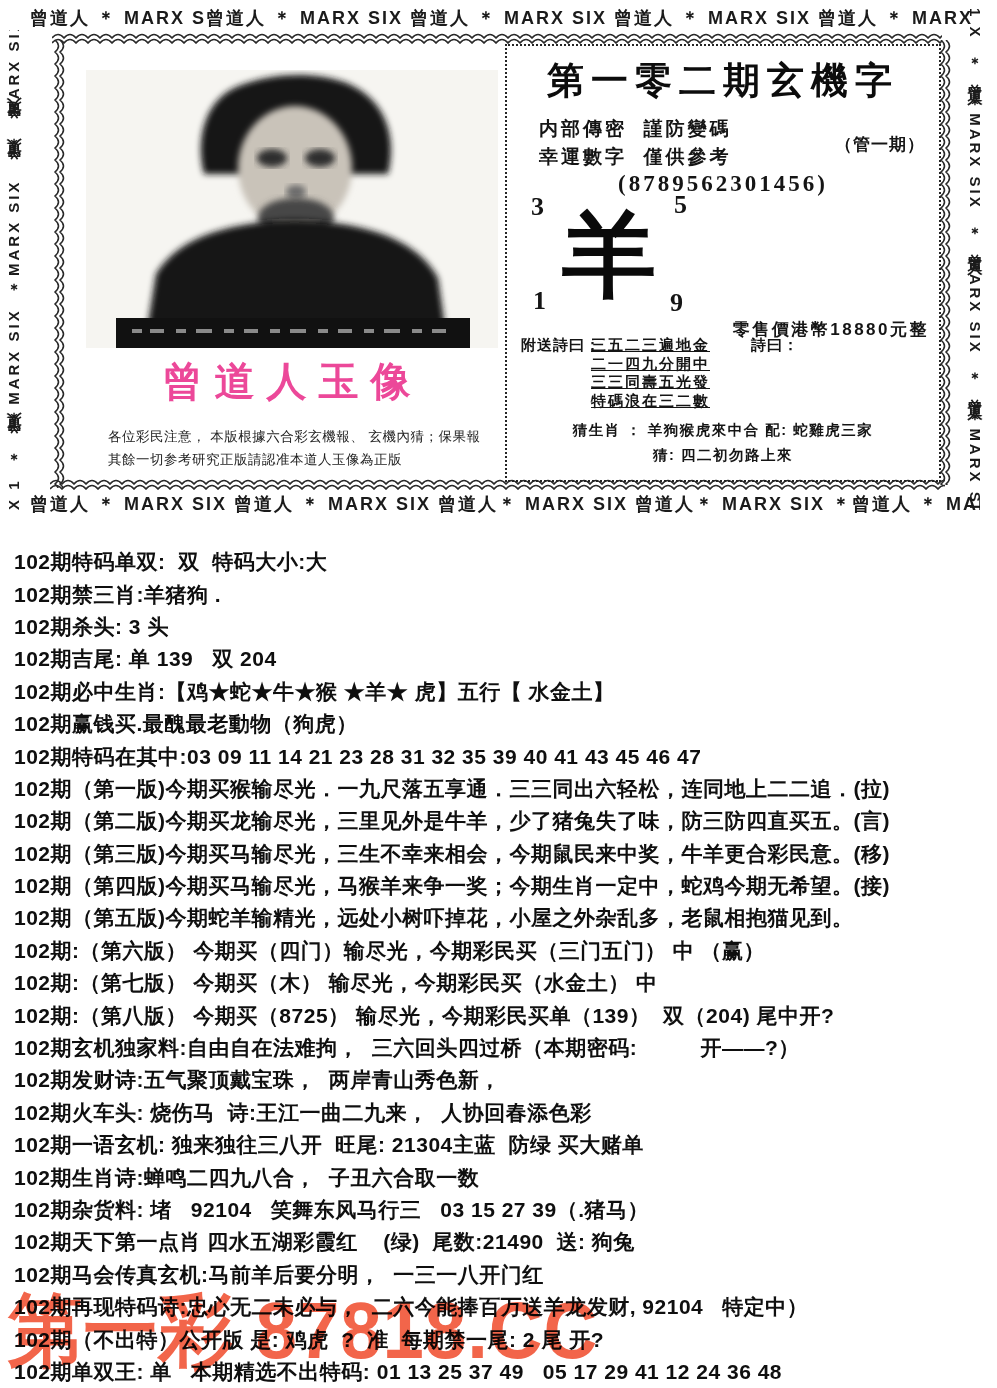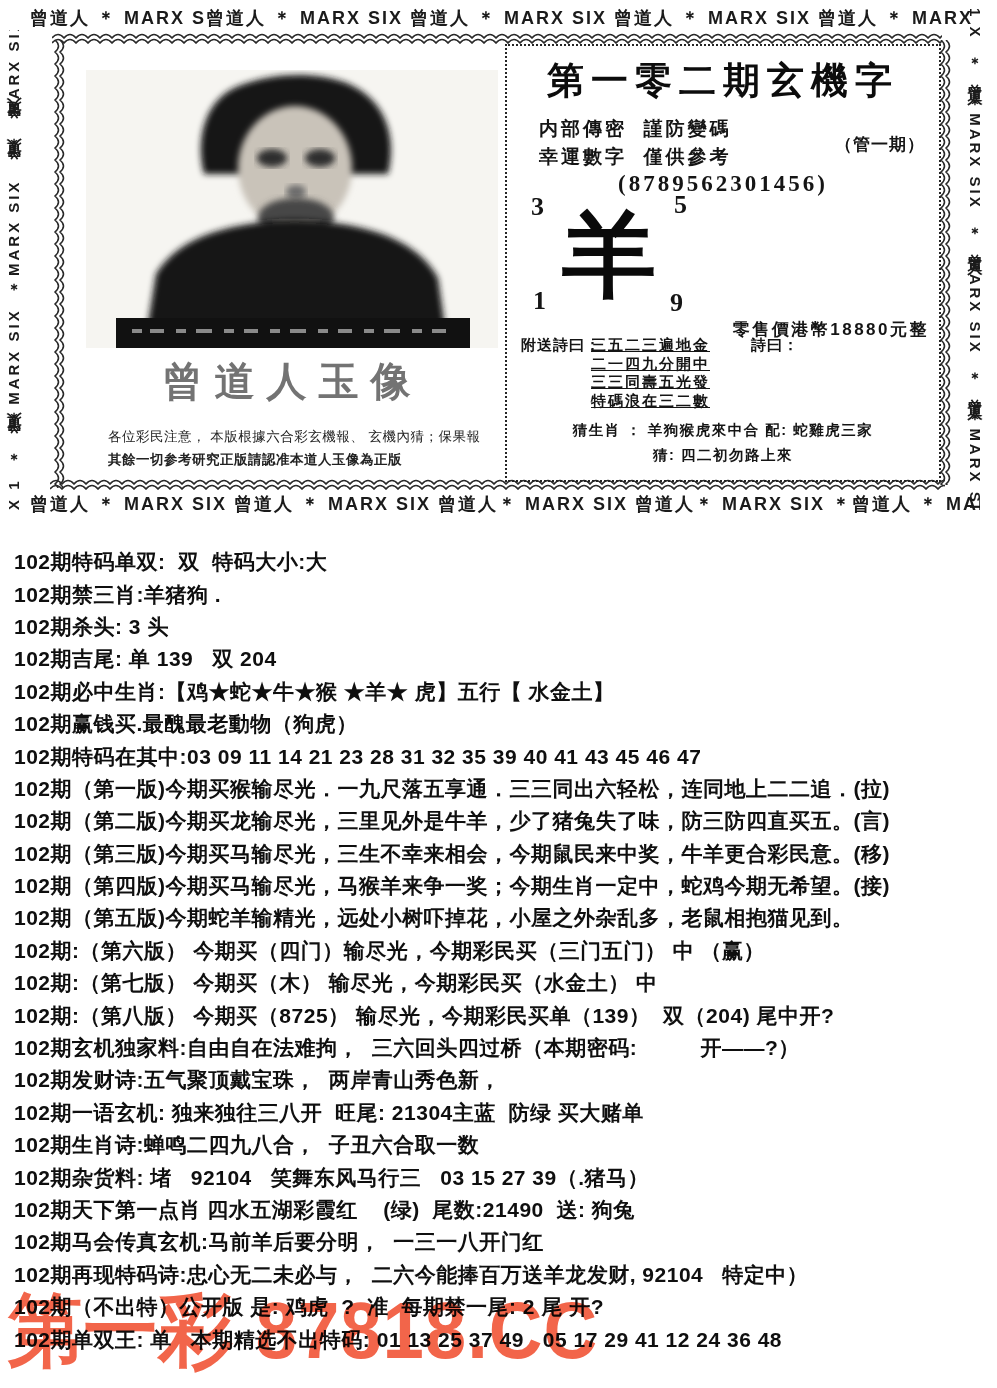--- a/index.html
+++ b/index.html
@@ -20,29 +20,29 @@
   .waveSvg path{fill:none;stroke:#2a2a2a;stroke-width:1.6;}
   #wave-top{left:52px;top:30px;}
   #wave-bottom{left:50px;top:476px;}
   .vwrap{position:absolute;transform:rotate(90deg);transform-origin:top left;}
   #wave-left-wrap{left:68px;top:40px;}
   #wave-right-wrap{left:954px;top:40px;}
   
   #portrait{position:absolute;left:86px;top:70px;width:412px;height:278px;}
   #portrait-caption{
     position:absolute;left:90px;top:354px;width:405px;text-align:center;
-    font-size:40px;font-weight:bold;letter-spacing:12px;color:#737373;
+    font-size:40px;font-weight:bold;letter-spacing:12px;color:#ec4899;
     font-family:"DejaVu Serif","Liberation Serif",serif;
   }
   .portrait-note{
     position:absolute;left:108px;width:400px;font-size:13.5px;color:#222;
     letter-spacing:0.5px;white-space:pre;
   }
   #portrait-note-1{top:428px;}
-  #portrait-note-2{top:451px;font-weight:bold;}
+  #portrait-note-2{top:451px;}
   
   #mystery-panel{
     position:absolute;left:505px;top:44px;width:436px;height:438px;
     border:2.5px dotted #242424;box-sizing:border-box;
   }
   #panel-title{
     position:absolute;top:10px;left:0;width:100%;text-align:center;
     font-size:37px;font-weight:bold;letter-spacing:7px;color:#0c0c0c;
     font-family:"DejaVu Serif","Liberation Serif",serif;
   }
@@ -205,20 +205,21 @@
     <div class="tip-line">102期（第一版)今期买猴输尽光．一九尺落五享通．三三同出六轻松，连同地上二二追．(拉)</div>
     <div class="tip-line">102期（第二版)今期买龙输尽光，三里见外是牛羊，少了猪兔失了味，防三防四直买五。(言)</div>
     <div class="tip-line">102期（第三版)今期买马输尽光，三生不幸来相会，今期鼠民来中奖，牛羊更合彩民意。(移)</div>
     <div class="tip-line">102期（第四版)今期买马输尽光，马猴羊来争一奖；今期生肖一定中，蛇鸡今期无希望。(接)</div>
     <div class="tip-line">102期（第五版)今期蛇羊输精光，远处小树吓掉花，小屋之外杂乱多，老鼠相抱猫见到。</div>
     <div class="tip-line">102期:（第六版） 今期买（四门）输尽光，今期彩民买（三门五门） 中 （赢）</div>
     <div class="tip-line">102期:（第七版） 今期买（木） 输尽光，今期彩民买（水金土） 中</div>
     <div class="tip-line">102期:（第八版） 今期买（8725） 输尽光，今期彩民买单（139）  双（204) 尾中开?</div>
     <div class="tip-line">102期玄机独家料:自由自在法难拘，  三六回头四过桥（本期密码:          开——?）</div>
     <div class="tip-line">102期发财诗:五气聚顶戴宝珠，  两岸青山秀色新，</div>
+    <div class="tip-line">102期火车头: 烧伤马  诗:王江一曲二九来，  人协回春添色彩</div>
     <div class="tip-line">102期一语玄机: 独来独往三八开  旺尾: 21304主蓝  防绿 买大赌单</div>
     <div class="tip-line">102期生肖诗:蝉鸣二四九八合，  子丑六合取一数</div>
     <div class="tip-line">102期杂货料: 堵   92104   笑舞东风马行三   03 15 27 39（.猪马）</div>
     <div class="tip-line">102期天下第一点肖 四水五湖彩霞红    (绿)  尾数:21490  送: 狗兔</div>
     <div class="tip-line">102期马会传真玄机:马前羊后要分明，  一三一八开门红</div>
     <div class="tip-line">102期再现特码诗:忠心无二未必与，  二六今能捧百万送羊龙发财, 92104   特定中）</div>
     <div class="tip-line">102期（不出特）公开版 是: 鸡虎  ?  准  每期禁一尾: 2 尾 开?</div>
     <div class="tip-line">102期单双王: 单   本期精选不出特码: 01 13 25 37 49   05 17 29 41 12 24 36 48</div>
   </div>
 

